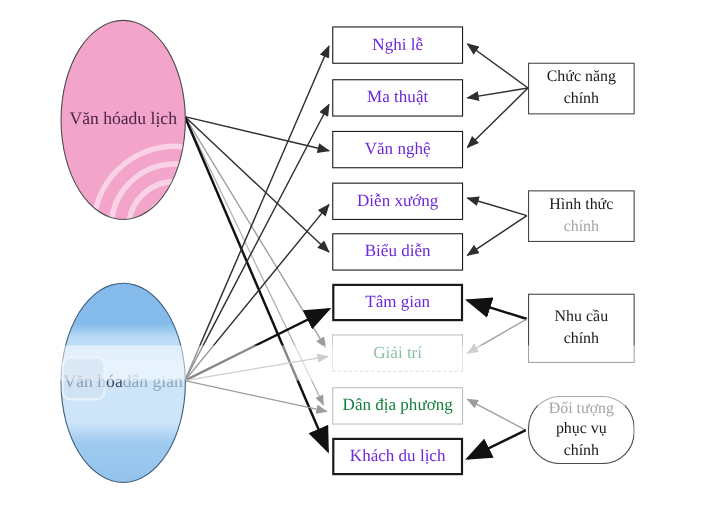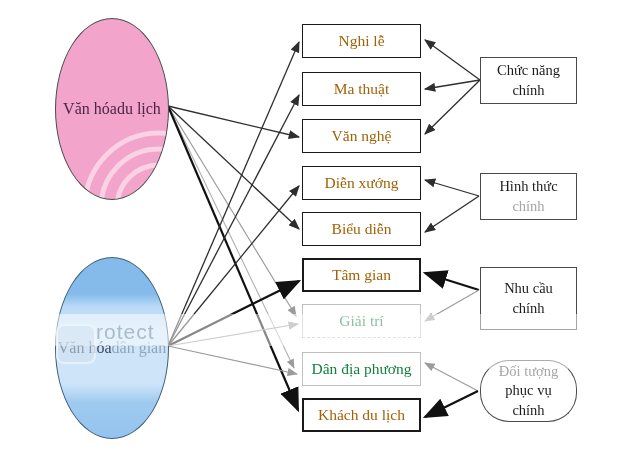--- a/index.html
+++ b/index.html
@@ -22,21 +22,21 @@
   #folk-ellipse{
     left:55px;top:257px;width:112px;height:180px;
     background:linear-gradient(180deg,#84bbeb 0%,#84bbeb 20%,#b9daf6 27%,#cde4f9 40%,#cde4f9 70%,#a0cbf0 80%,#93c3ee 100%);
     border:1px solid #3f5e7a;color:#3c4a5a;
   }
   #folk-ellipse .l2{color:#8fa6ba;}
   .nodebox{
     position:absolute;z-index:2;left:302px;width:119px;height:34px;
     background:#ffffff;border:1px solid #1a1a1a;box-sizing:border-box;
     display:flex;align-items:center;justify-content:center;
-    font-size:15.5px;color:#a16207;white-space:nowrap;
+    font-size:15.5px;color:#6d28d9;white-space:nowrap;
   }
   .nodebox.bold{border-width:2px;}
   .nodebox.faded{border-color:#c0c0c0;color:#15803d;}
   #node-giai-tri{border-bottom-style:dashed;}
   .catbox{
     position:absolute;z-index:2;left:480px;width:97px;
     background:#ffffff;border:1px solid #4a4a4a;box-sizing:border-box;
     display:flex;flex-direction:column;align-items:center;justify-content:center;
     font-size:14.5px;line-height:1.32;color:#1b1b1b;text-align:center;
   }
@@ -164,15 +164,14 @@
     <span>chính</span>
   </div>
   <div class="catbox" id="cat-doi-tuong" style="top:360px;height:62px">
     <span class="fadetext">Đối tượng</span>
     <span>phục vụ</span>
     <span>chính</span>
   </div>
 
   <div id="watermark-band"></div>
   <div id="watermark-logo"></div>
-  <div id="watermark-text">rotect</div>
 
 </div>
 
 </body></html>

